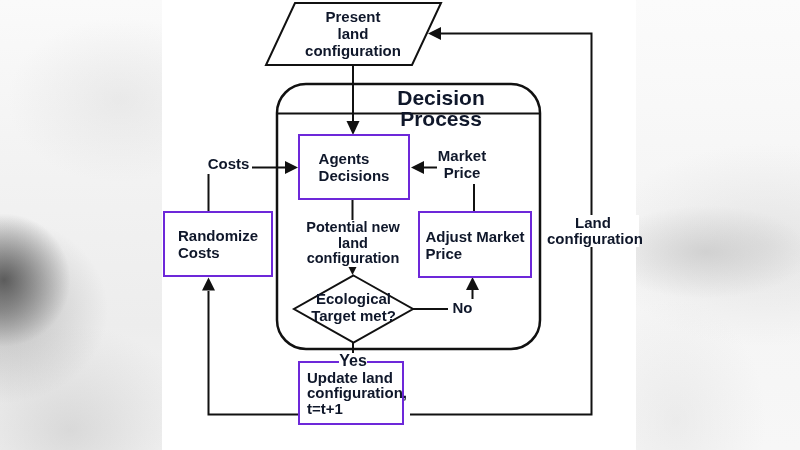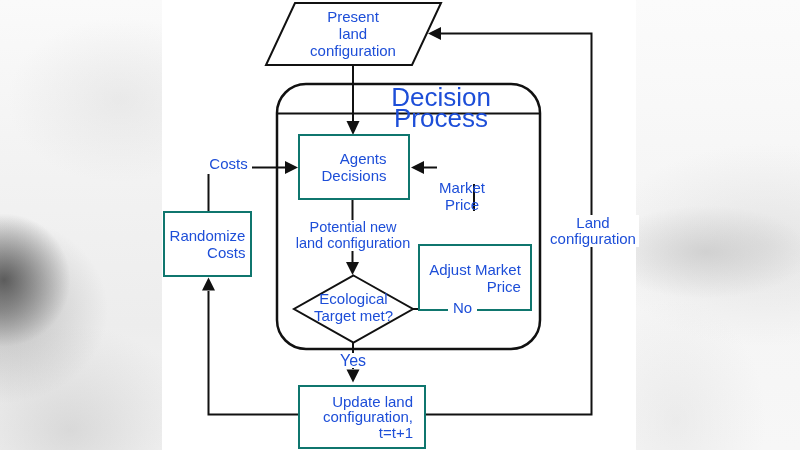--- a/index.html
+++ b/index.html
@@ -1,18 +1,18 @@
 <!DOCTYPE html>
 <html><head>
 <meta charset="utf-8">
 <style>
   html,body{margin:0;padding:0;}
   .stage{
     position:relative;width:800px;height:450px;overflow:hidden;
-    background:#f0f0f0;font-family:"Liberation Sans",sans-serif;color:#1d4ed8;
+    background:#f0f0f0;font-family:"Liberation Sans",sans-serif;color:#0f172a;font-weight:bold;
   }
   .bg{position:absolute;top:0;height:450px;}
   .bg-left{
     left:0;width:162px;
     background:
       radial-gradient(95px 95px at 4px 280px, rgba(60,60,60,.78), rgba(60,60,60,0) 70%),
       radial-gradient(150px 130px at 0px 310px, rgba(120,120,120,.42), rgba(120,120,120,0) 72%),
       radial-gradient(170px 140px at 70px 430px, rgba(185,185,185,.45), rgba(185,185,185,0) 75%),
       radial-gradient(150px 110px at 120px 100px, rgba(210,210,210,.35), rgba(210,210,210,0) 75%),
       linear-gradient(180deg,#fafafa 0%,#f2f2f2 40%,#ededed 72%,#f4f4f4 100%);
@@ -21,30 +21,30 @@
     left:636px;width:164px;
     background:
       radial-gradient(140px 62px at 70px 252px, rgba(188,188,188,.55), rgba(188,188,188,0) 75%),
       radial-gradient(210px 130px at 130px 245px, rgba(205,205,205,.40), rgba(205,205,205,0) 78%),
       radial-gradient(120px 160px at 40px 420px, rgba(215,215,215,.35), rgba(215,215,215,0) 75%),
       linear-gradient(180deg,#fbfbfb,#f4f4f4 55%,#f7f7f7);
   }
   .panel{position:absolute;left:162px;top:0;width:474px;height:450px;background:#fff;}
   svg.wires{position:absolute;left:0;top:0;}
   .node{
-    position:absolute;background:#fff;border:2px solid #0f766e;box-sizing:border-box;
-    display:flex;align-items:center;justify-content:center;text-align:right;
+    position:absolute;background:#fff;border:2px solid #6d28d9;box-sizing:border-box;
+    display:flex;align-items:center;justify-content:center;text-align:left;
     white-space:pre-line;font-size:15px;line-height:17px;
   }
   .lbl{
     position:absolute;text-align:center;white-space:pre-line;
     font-size:15px;line-height:17px;
   }
   .onln{background:#fff;}
-  .dp-title{font-size:26px;line-height:21px;}
+  .dp-title{font-size:21px;line-height:21px;}
   .small{font-size:14.5px;line-height:15.5px;}
   .tight{line-height:15.5px;}
 </style>
 </head>
 <body>
 
 <div class="stage">
 
   <div class="bg bg-left"></div>
   <div class="bg bg-right"></div>
@@ -89,36 +89,36 @@
 
   <div class="lbl" style="left:283px;top:8px;width:140px;">Present
 land
 configuration</div>
 
   <div class="lbl dp-title" style="left:363px;top:87px;width:156px;">Decision Process</div>
 
   <div class="node" style="left:298px;top:134px;width:112px;height:66px;">Agents
 Decisions</div>
 
-  <div class="lbl" style="left:432px;top:147px;width:60px;margin-top:32px;">Market
+  <div class="lbl" style="left:432px;top:147px;width:60px;">Market
 Price</div>
 
-  <div class="node" style="left:418px;top:211px;width:114px;height:67px;margin-top:33px;">Adjust Market
+  <div class="node" style="left:418px;top:211px;width:114px;height:67px;">Adjust Market
 Price</div>
 
   <div class="lbl" style="left:302px;top:290px;width:103px;">Ecological
 Target met?</div>
 
   <div class="lbl onln small" style="left:291px;top:220px;width:124px;">Potential new
 land configuration</div>
 
-  <div class="node" style="left:163px;top:211px;width:89px;height:66px;">Randomize
+  <div class="node" style="left:163px;top:211px;width:110px;height:66px;">Randomize
 Costs</div>
 
-  <div class="node tight" style="left:298px;top:385px;width:128px;height:64px;padding-left:12px;">Update land
+  <div class="node tight" style="left:298px;top:361px;width:106px;height:64px;padding-left:12px;">Update land
 configuration,
 t=t+1</div>
 
   <div class="lbl onln" style="left:205px;top:155px;width:47px;height:19px;">Costs</div>
 
   <div class="lbl onln" style="left:448px;top:299px;width:29px;height:18px;">No</div>
 
   <div class="lbl onln" style="left:339px;top:353px;width:28px;height:15px;font-size:16px;line-height:15px;">Yes</div>
 
   <div class="lbl onln" style="left:547px;top:215px;width:92px;font-size:15px;line-height:16px;">Land

